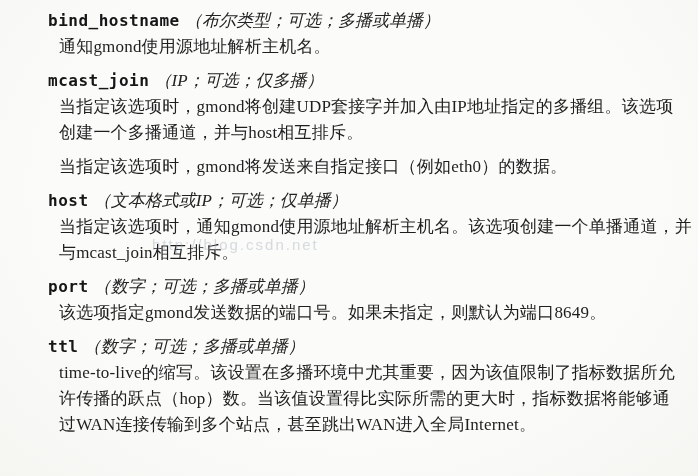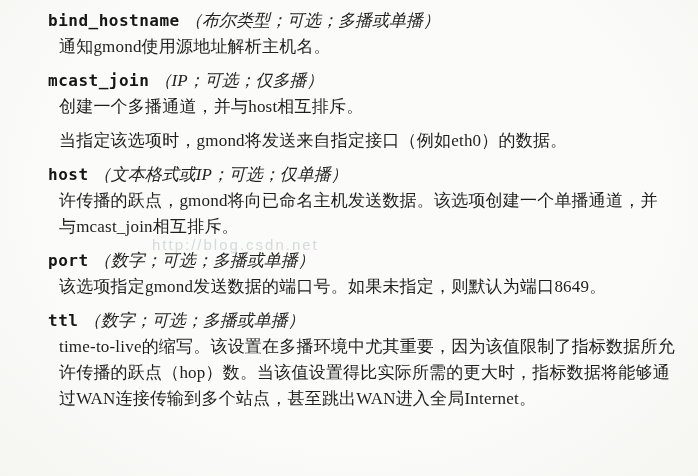--- a/index.html
+++ b/index.html
@@ -71,37 +71,38 @@
       <div class="bline">通知gmond使用源地址解析主机名。</div>
     </div>
   </section>
 
   <section class="entry">
     <div class="entry-heading">
       <span class="term">mcast_join</span>
       <span class="params">（IP；可选；仅多播）</span>
     </div>
     <div class="entry-body">
+      <div class="bline">当指定该选项时，gmond将创建UDP套接字并加入由IP地址指定的多播组。该选项</div>
       <div class="bline">创建一个多播通道，并与host相互排斥。</div>
     </div>
   </section>
 
   <section class="entry">
     <div class="entry-body">
       <div class="bline">当指定该选项时，gmond将发送来自指定接口（例如eth0）的数据。</div>
     </div>
   </section>
 
   <section class="entry">
     <div class="entry-heading">
       <span class="term">host</span>
       <span class="params">（文本格式或IP；可选；仅单播）</span>
     </div>
     <div class="entry-body">
-      <div class="bline">许传播的跃点，gmond将向已命名主机发送数据。该选项创建一个单播通道，并</div>
+      <div class="bline">当指定该选项时，通知gmond使用源地址解析主机名。该选项创建一个单播通道，并</div>
       <div class="bline">与mcast_join相互排斥。</div>
     </div>
   </section>
 
   <section class="entry">
     <div class="entry-heading">
       <span class="term">port</span>
       <span class="params">（数字；可选；多播或单播）</span>
     </div>
     <div class="entry-body">

